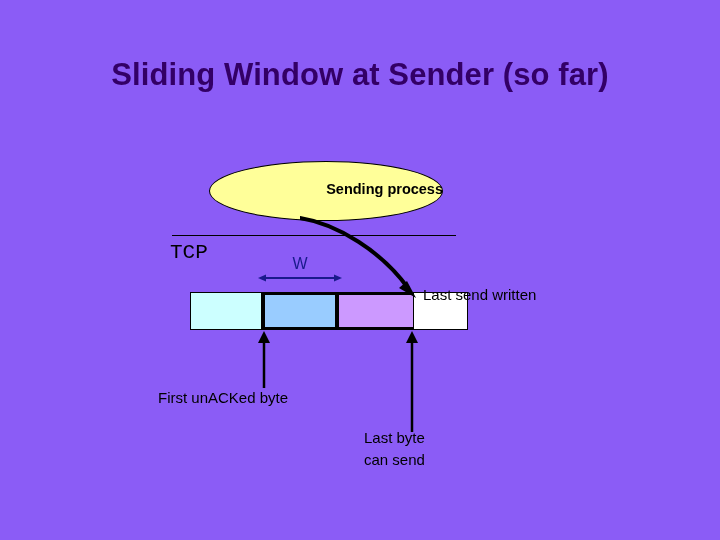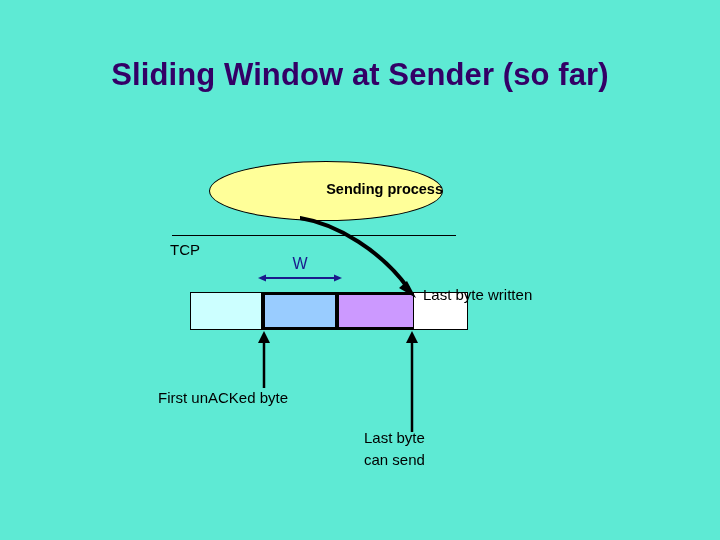--- a/index.html
+++ b/index.html
@@ -4,21 +4,21 @@
 <style>
   html, body {
     margin: 0;
     padding: 0;
     background: #ffffff;
   }
   #slide {
     position: relative;
     width: 720px;
     height: 540px;
-    background: #5eead4;
+    background: #8b5cf6;
     overflow: hidden;
     font-family: "Liberation Sans", sans-serif;
   }
 
   
   #slide-title {
     position: absolute;
     left: 0;
     top: 57px;
     width: 720px;
@@ -60,23 +60,24 @@
     left: 172px;
     top: 235px;
     width: 284px;
     height: 0;
     border-top: 1px solid #000000;
   }
   #tcp-label {
     position: absolute;
     left: 170px;
     top: 241px;
-    font-size: 15px;
+    font-size: 21px;
     color: #000000;
     white-space: nowrap;
+    font-family: Liberation Mono, monospace;
   }
 
   
   #w-label {
     position: absolute;
     left: 262px;
     top: 255px;
     width: 76px;
     text-align: center;
     font-size: 16px;
@@ -199,18 +200,18 @@
   <svg id="arrow-unacked" viewBox="0 0 20 58">
     <line x1="10" y1="58" x2="10" y2="10" stroke="#000000" stroke-width="2.5"></line>
     <polygon points="10,1 4,13 16,13" fill="#000000"></polygon>
   </svg>
 
   <svg id="arrow-cansend" viewBox="0 0 20 102">
     <line x1="10" y1="102" x2="10" y2="10" stroke="#000000" stroke-width="2.5"></line>
     <polygon points="10,1 4,13 16,13" fill="#000000"></polygon>
   </svg>
 
-  <div class="callout" id="label-last-written">Last byte written</div>
+  <div class="callout" id="label-last-written">Last send written</div>
   <div class="callout" id="label-last-cansend">Last byte
 can send</div>
   <div class="callout" id="label-first-unacked">First unACKed byte</div>
 
 </div>
 
 </body></html>

